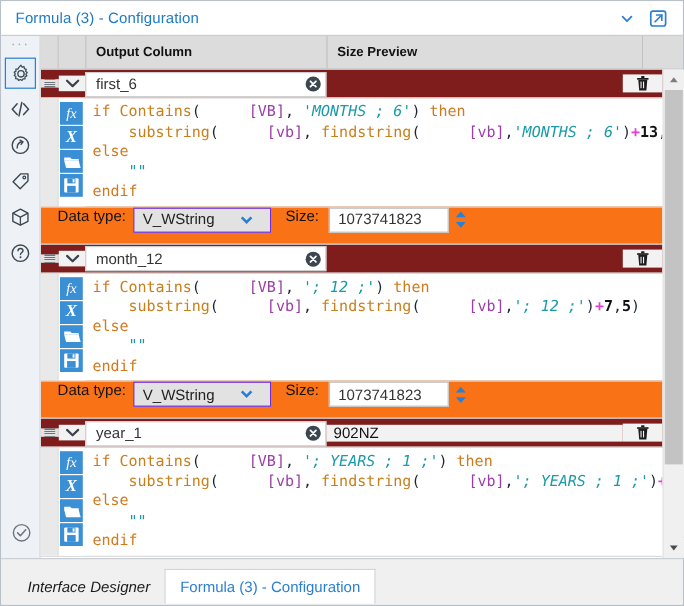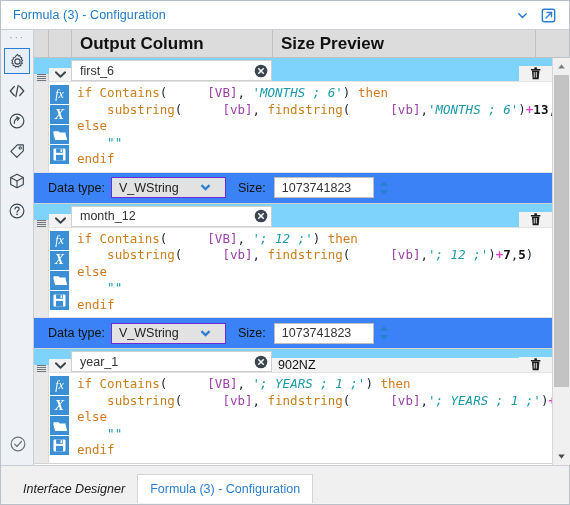--- a/index.html
+++ b/index.html
@@ -37,32 +37,32 @@
   .rail-ico svg{display:block;}
   .rail-bottom{position:absolute;bottom:8px;left:0;width:33px;display:flex;justify-content:center;}
 
   
   .main{flex:1;position:relative;background:#ffffff;display:flex;flex-direction:column;
         min-width:0;}
   .hdrrow{display:flex;height:27px;background:#dcdcdc;border-bottom:1px solid #c2c2c2;
           align-items:stretch;flex:none;}
   .hdr-sp{width:14px;border-right:1px solid #c2c2c2;background:#dcdcdc;}
   .hdr-sp2{width:22px;border-right:1px solid #c2c2c2;background:#dcdcdc;}
-  .hdr-col{display:flex;align-items:center;font-weight:bold;font-size:17px;color:#111;
+  .hdr-col{display:flex;align-items:center;font-weight:bold;font-size:11px;color:#111;
            padding-left:8px;border-right:1px solid #c2c2c2;box-sizing:border-box;}
   .hdr-out{width:201px;}
   .hdr-prev{flex:1;}
   .hdr-end{width:33px;background:#dcdcdc;}
 
   .scrollarea{flex:1;display:flex;min-height:0;}
   .content{flex:1;min-width:0;overflow:hidden;background:#fff;position:relative;}
 
   
   .block{border-bottom:1px solid #d3d3d3;}
-  .blockhdr{display:flex;height:23px;background:#7dd3fc;align-items:flex-end;
+  .blockhdr{display:flex;height:23px;background:#7f1d1d;align-items:center;
             border-bottom:1px solid #e2e2e2;}
   .grip{width:14px;display:flex;align-items:center;justify-content:center;cursor:grab;
         background:#e3e3e3;border-right:1px solid #cfcfcf;}
   .grip i{display:block;width:9px;height:7px;
      background:repeating-linear-gradient(to bottom,#6f767d 0 1px,transparent 1px 2px);}
   .collapse{width:22px;display:flex;align-items:center;justify-content:center;cursor:pointer;
             background:#f2f2f2;}
   .namewrap{width:201px;display:flex;align-items:center;background:#ffffff;
             border:1px solid #cfcfcf;box-sizing:border-box;height:21px;margin-top:1px;}
   .namewrap input{border:0;outline:0;flex:1;font-family:"Liberation Sans",sans-serif;
@@ -85,21 +85,21 @@
         font-size:12.5px;line-height:16.5px;white-space:pre;overflow:hidden;min-width:0;}
   .code .kw{color:#d07a1e;margin-top:48px;}
   .code .fn{color:#c8801c;}
   .code .fld{color:#9b3fa8;margin-left:40px;}
   .code .str{color:#1a9aa8;font-style:italic;}
   .code .op{color:#e63fd0;font-weight:bold;}
   .code .num{color:#111;font-weight:bold;}
   .code .pl{color:#1b2733;}
   .code .qt{color:#1a9aa8;}
 
-  .dtrow{display:flex;align-items:center;height:30px;background:#3b82f6;
+  .dtrow{display:flex;height:30px;background:#f97316;
          border-top:1px solid #e0e0e0;padding-left:14px;}
   .dtrow .lbl{font-size:12.5px;color:#111;margin-right:6px;}
   .combo{width:115px;height:21px;background:#e2e2e2;border:1px solid #6d28d9;
          display:flex;align-items:center;box-sizing:border-box;cursor:pointer;}
   .combo span{flex:1;padding-left:7px;font-size:12.5px;color:#222;}
   .combo .cv{width:20px;display:flex;align-items:center;justify-content:center;}
   .sizebox{width:100px;height:21px;background:#fff;border:1px solid #bfbfbf;
            display:flex;align-items:center;box-sizing:border-box;margin-left:2px;}
   .sizebox input{border:0;outline:0;flex:1;min-width:0;background:transparent;
                  font-family:"Liberation Sans",sans-serif;font-size:12.5px;color:#333;

